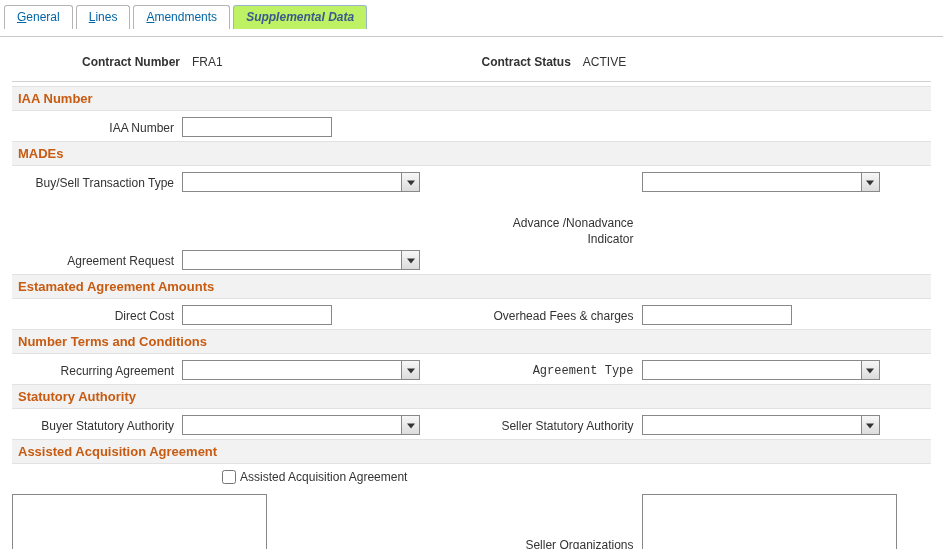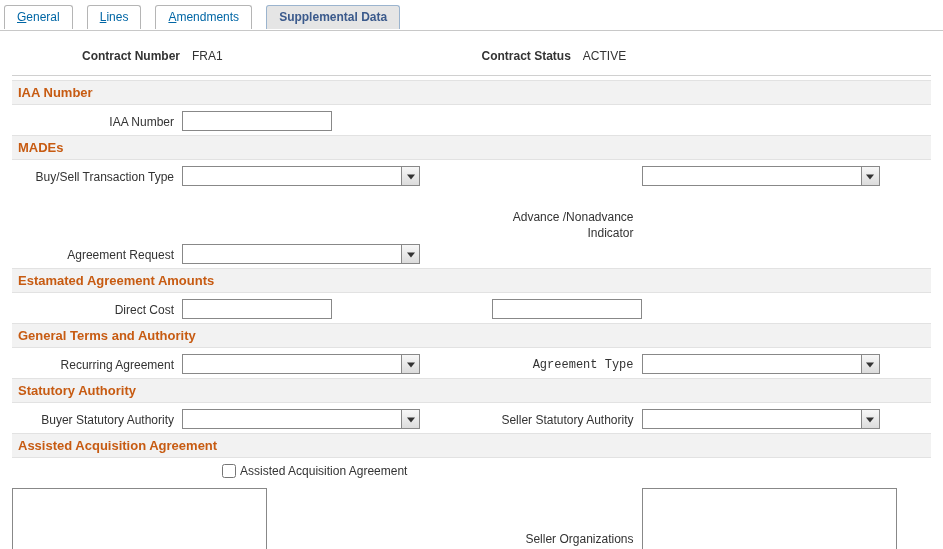--- a/index.html
+++ b/index.html
@@ -6,41 +6,42 @@
   body {
     margin: 0;
     font-family: Arial, Helvetica, sans-serif;
     font-size: 12px;
     color: #333;
     background: #fff;
     width: 943px;
   }
   .tabs {
     display: flex;
-    gap: 14px;
-    padding: 4px 4px 2px 4px;
+    gap: 3px;
+    padding: 4px 4px 8px 4px;
     border-bottom: 1px solid #c8c8c8;
   }
   .tab {
     padding: 4px 12px 5px 12px;
     border: 1px solid #b5b5b5;
     border-bottom: none;
     background: #fff;
     color: #0066a5;
     font-size: 12px;
     border-radius: 3px 3px 0 0;
     cursor: pointer;
     position: relative;
     top: 1px;
   }
   .tab.active {
-    background: #e5e5e5;
+    background: #bef264;
     color: #3b5a8c;
     font-weight: bold;
     border-color: #9bb4ce;
+    font-style: italic;
   }
   .tab .ul { text-decoration: underline; }
   .content {
     padding: 12px 12px 20px 12px;
   }
   .header-row {
     display: flex;
     padding: 6px 0 12px 0;
     border-bottom: 1px solid #d0d0d0;
     margin: 0 0 4px 0;
@@ -219,26 +220,27 @@
   <div class="section-head">Estamated Agreement Amounts</div>
   <div class="row">
     <div class="col">
       <div class="field">
         <div class="lbl">Direct Cost</div>
         <input type="text" class="short" value="" style="">
       </div>
     </div>
     <div class="col right-shift">
       <div class="field">
+        <div class="lbl" style="width:150px;">Overhead Fees &amp; charges</div>
         <input type="text" class="short" value="" style="">
       </div>
     </div>
   </div>
 
-  <div class="section-head">General Terms and Authority</div>
+  <div class="section-head">Number Terms and Conditions</div>
   <div class="row">
     <div class="col">
       <div class="field">
         <div class="lbl">Recurring Agreement</div>
         <div class="select-wrap">
           <input type="text" class="select-box" readonly="" value="" style="">
           <div class="select-btn">
               <span><svg viewBox="0 0 10 6">
                   <path d="M0 0 L10 0 L5 6 Z" fill="#333"></path>
                 </svg></span>

